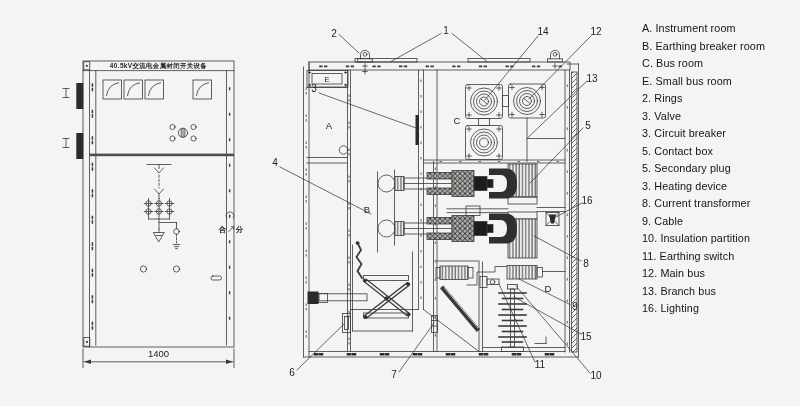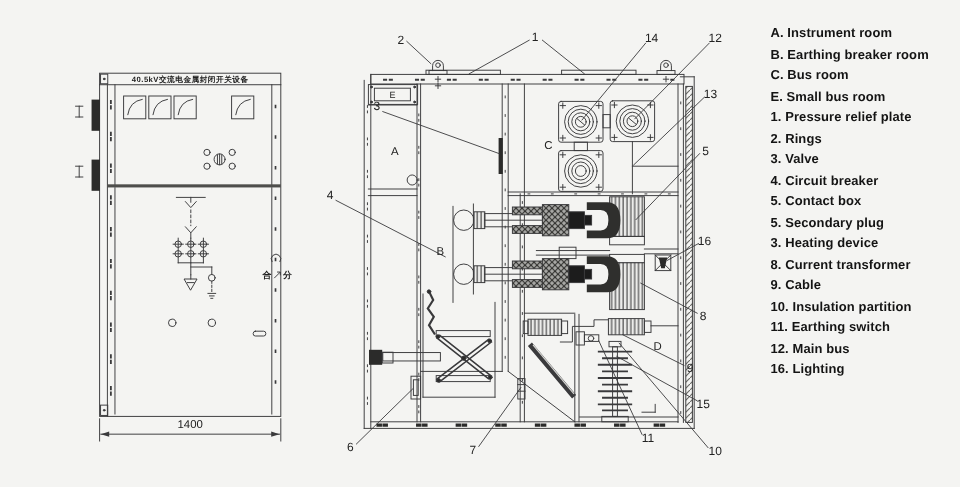--- a/index.html
+++ b/index.html
@@ -1,21 +1,21 @@
 <!DOCTYPE html>
 <html><head>
 <meta charset="utf-8">
 <style>
   html,body{margin:0;padding:0;}
   .stage{position:relative;width:800px;height:406px;background:#f4f4f2;overflow:hidden;
          font-family:"Liberation Sans",sans-serif;}
   svg{position:absolute;}
   svg text{font-family:"Liberation Sans",sans-serif;fill:#222;stroke:none;}
   .legend{position:absolute;left:642px;top:20px;width:158px;
-          font-size:10.8px;font-weight:700;color:#141414;line-height:17.5px;
+          font-size:10.8px;font-weight:400;color:#141414;line-height:17.5px;
           letter-spacing:.1px;white-space:nowrap;}
 </style>
 </head>
 <body>
 
 <div class="stage">
 
   <svg style="left:55px;top:35px" width="230" height="345" viewBox="55 35 230 345">
     <g stroke="#3a3a3c" fill="none" stroke-width="0.8" stroke-linecap="square">
 
@@ -414,28 +414,28 @@
     <text x="596" y="379" text-anchor="middle" font-size="10">10</text>
     <text x="292" y="376" text-anchor="middle" font-size="10">6</text>
     <text x="394" y="378" text-anchor="middle" font-size="10">7</text>
   </svg>
 
   <div class="legend">
     <div>A. Instrument room</div>
     <div>B. Earthing breaker room</div>
     <div>C. Bus room</div>
     <div>E. Small bus room</div>
-    <div>1. Pressure relief plate</div>
     <div>2. Rings</div>
     <div>3. Valve</div>
-    <div>4. Circuit breaker</div>
+    <div>3. Circuit breaker</div>
     <div>5. Contact box</div>
     <div>5. Secondary plug</div>
     <div>3. Heating device</div>
     <div>8. Current transformer</div>
     <div>9. Cable</div>
     <div>10. Insulation partition</div>
     <div>11. Earthing switch</div>
     <div>12. Main bus</div>
+    <div>13. Branch bus</div>
     <div>16. Lighting</div>
   </div>
 
 </div>
 
 </body></html>

